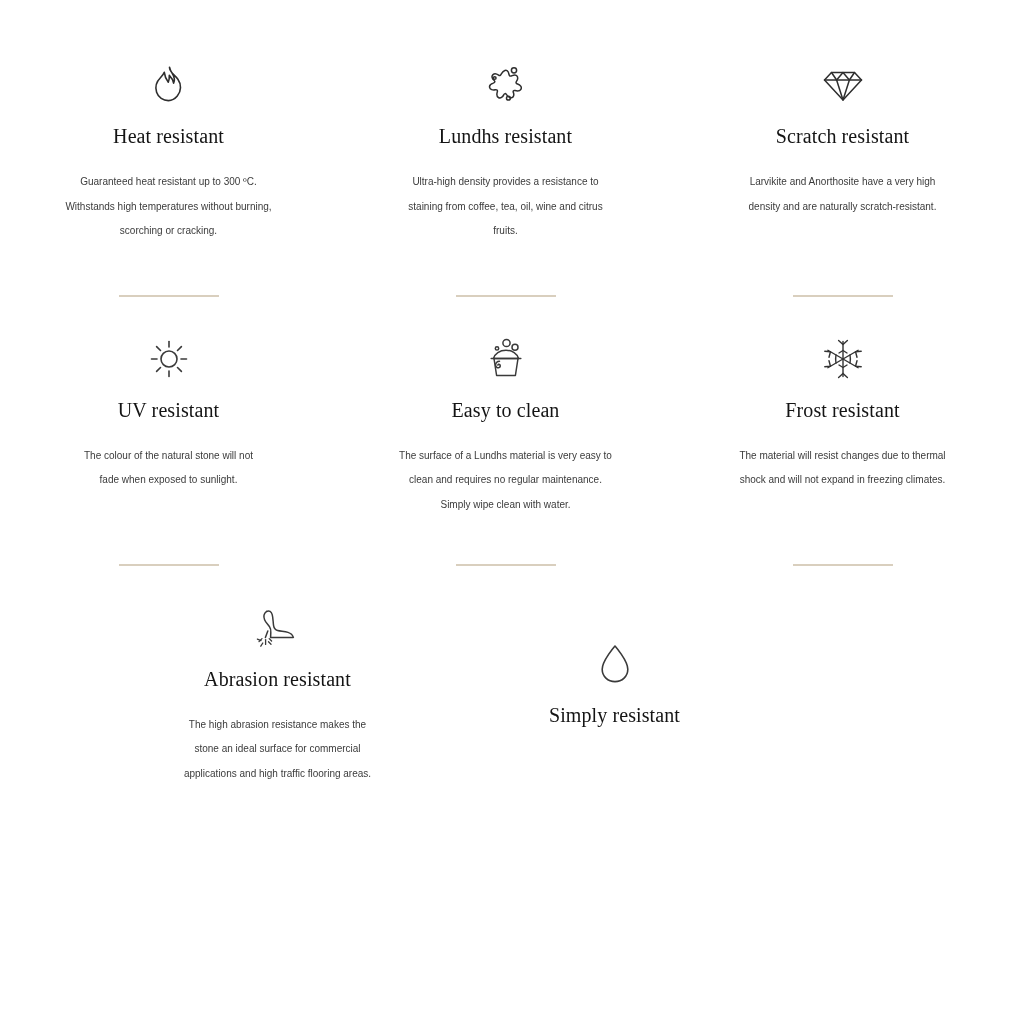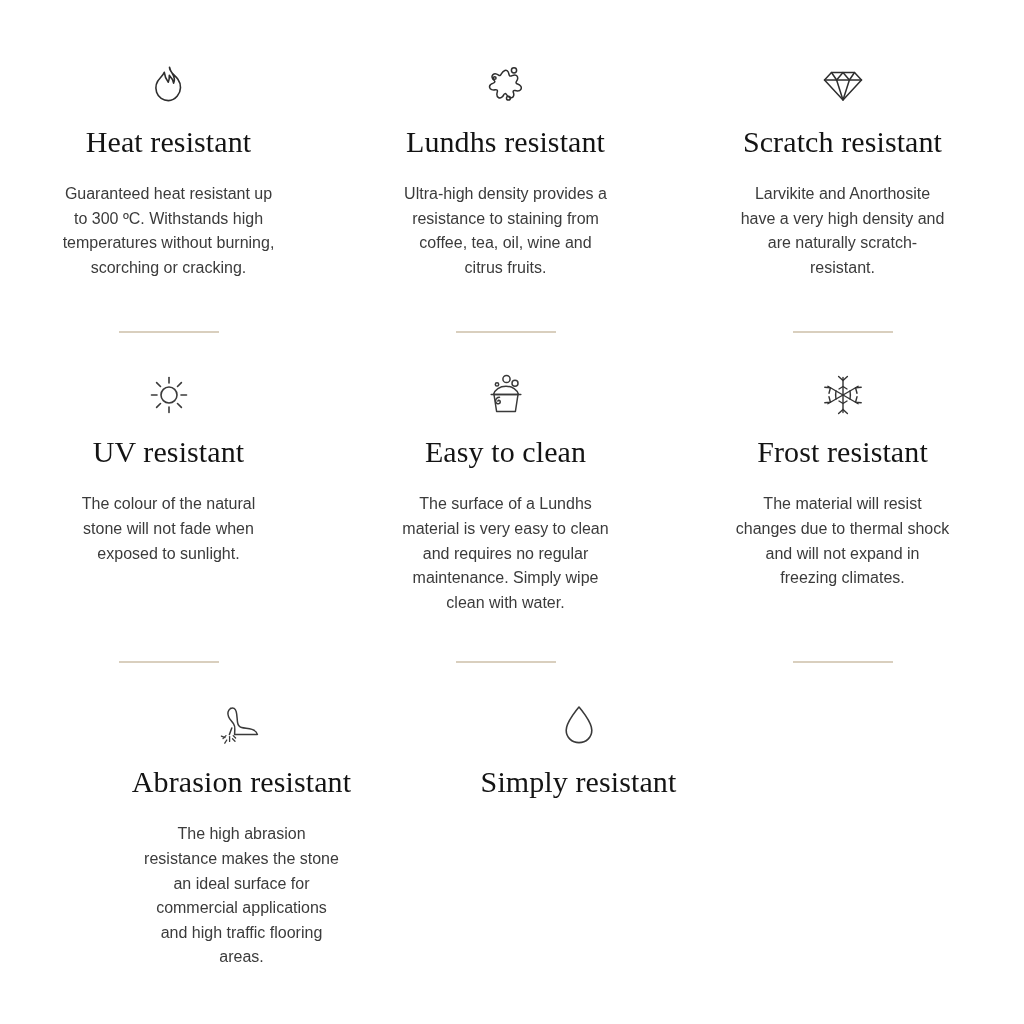--- a/index.html
+++ b/index.html
@@ -29,21 +29,21 @@
   .feature-row {
     display: flex;
     width: 1024px;
   }
 
   .feature-row--top    { padding-top: 62px; }
   .feature-row--middle { padding-top: 0px; }
   .feature-row--bottom { padding-top: 0px; }
 
   
-  .feature-row--bottom { padding-left: 73px; }
+  .feature-row--bottom { padding-left: 109px; align-items: center; }
 
   .feature-card {
     width: 337px;
     display: flex;
     flex-direction: column;
     align-items: center;
     text-align: center;
   }
 
   .feature-card__icon {
@@ -54,31 +54,31 @@
     margin-bottom: 16px;
   }
 
   .feature-card__icon svg {
     display: block;
     overflow: visible;
   }
 
   .feature-card__title {
     font-family: "Liberation Serif", serif;
-    font-size: 30px;
+    font-size: 20px;
     font-weight: 400;
     line-height: 1.2;
     color: #141414;
     letter-spacing: 0.1px;
     margin-bottom: 22px;
   }
 
   .feature-card__desc {
     font-family: "Liberation Sans", sans-serif;
-    font-size: 16px;
+    font-size: 10px;
     font-weight: 400;
     line-height: 24.6px;
     color: #3b3b3b;
     width: 212px;
   }
 
   
   .feature-card--w218 .feature-card__desc { width: 218px; }
   .feature-card--w214 .feature-card__desc { width: 214px; text-align: center; }
   .feature-card--w196 .feature-card__desc { width: 196px; }

